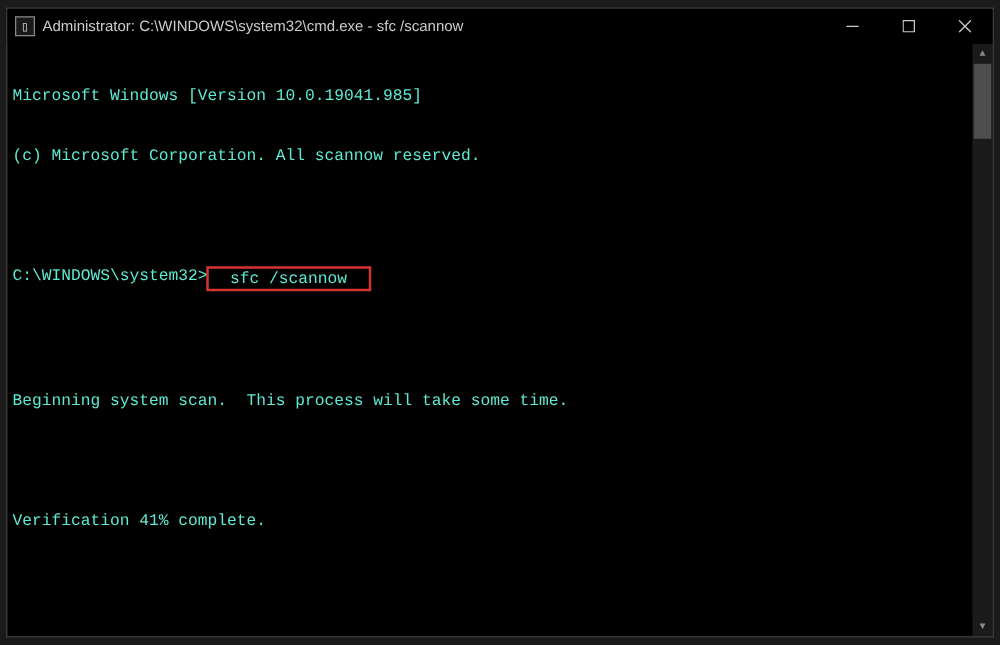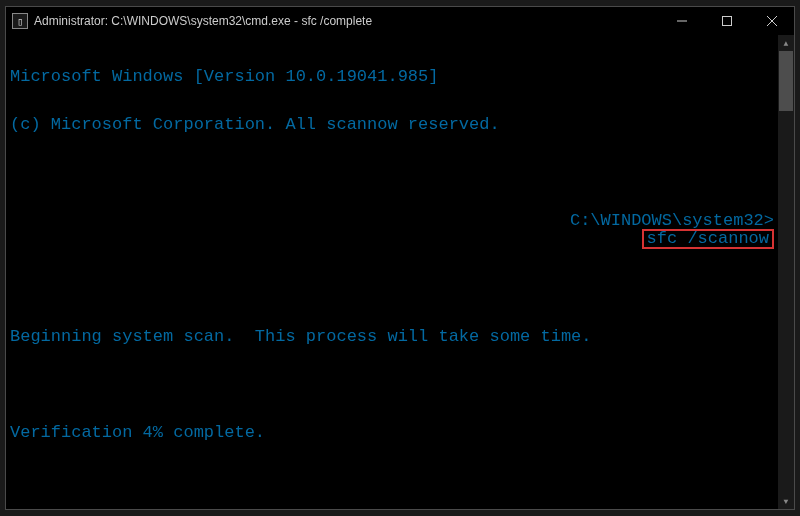--- a/index.html
+++ b/index.html
@@ -87,42 +87,41 @@
 
     .content-area {
       flex: 1;
       display: flex;
       overflow: hidden;
     }
 
     .terminal {
       flex: 1;
       background: #000000;
-      color: #0369a1;
+      color: #5eead4;
       font-family: Consolas, 'Courier New', monospace;
-      font-size: 17px;
+      font-size: 13px;
       line-height: 16px;
       padding: 2px 4px;
       white-space: pre;
       overflow: hidden;
     }
 
     .terminal-line {
       display: block;
     }
 
     .prompt-line {
       display: flex;
-      align-items: flex-end;
-      flex-direction: column;
+      align-items: flex-start;
     }
 
     .command-highlight {
       border: 2px solid #d63333;
-      padding: 0 3px;
+      padding: 0 17px;
       display: inline-block;
       margin-left: -1px;
     }
 
     .scrollbar {
       width: 16px;
       background: #1a1a1a;
       position: relative;
       flex-shrink: 0;
     }
@@ -167,21 +166,21 @@
 </head>
 <body>
 
 <div class="window">
 
   <div class="titlebar">
     <div class="titlebar-left">
       <div class="cmd-icon">
         <span>▯</span>
       </div>
-      <span class="title-text">Administrator: C:\WINDOWS\system32\cmd.exe - sfc  /complete</span>
+      <span class="title-text">Administrator: C:\WINDOWS\system32\cmd.exe - sfc  /scannow</span>
     </div>
     <div class="titlebar-buttons">
       <div class="tb-btn">
         <svg viewBox="0 0 10 10">
           <line x1="0" y1="5" x2="10" y2="5" stroke="#cccccc" stroke-width="1"></line>
         </svg>
       </div>
       <div class="tb-btn">
         <svg viewBox="0 0 10 10">
           <rect x="0.5" y="0.5" width="9" height="9" stroke="#cccccc" stroke-width="1" fill="none"></rect>
@@ -200,21 +199,21 @@
     <div class="terminal">
       <span class="terminal-line">Microsoft Windows [Version 10.0.19041.985]</span>
       <span class="terminal-line">(c) Microsoft Corporation. All scannow reserved.</span>
       <span class="terminal-line"> </span>
       <div class="prompt-line">
         <span>C:\WINDOWS\system32&gt;</span><span class="command-highlight">sfc /scannow</span>
       </div>
       <span class="terminal-line"> </span>
       <span class="terminal-line">Beginning system scan.  This process will take some time.</span>
       <span class="terminal-line"> </span>
-      <span class="terminal-line">Verification 4% complete.</span>
+      <span class="terminal-line">Verification 41% complete.</span>
     </div>
 
     <div class="scrollbar">
       <div class="scrollbar-arrow up">▲</div>
       <div class="scrollbar-track">
         <div class="scrollbar-thumb"></div>
       </div>
       <div class="scrollbar-arrow down">▼</div>
     </div>
   </div>

